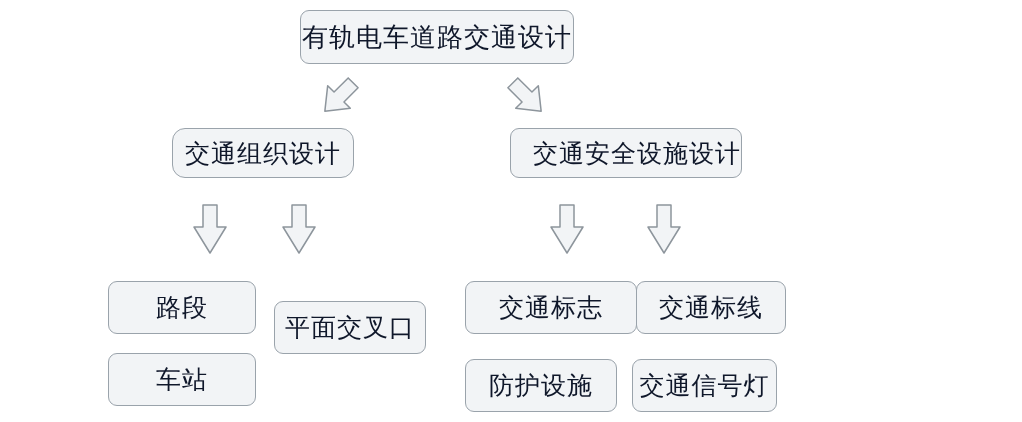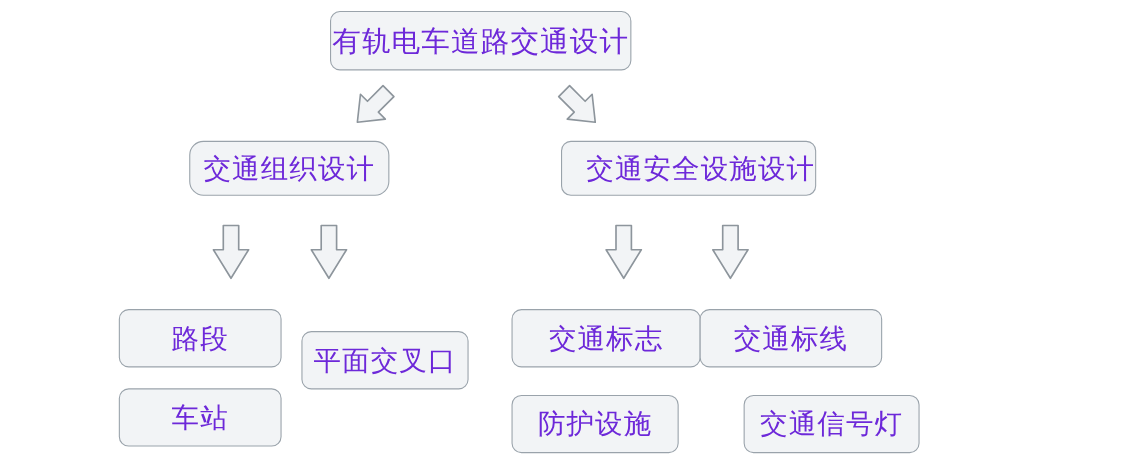--- a/index.html
+++ b/index.html
@@ -19,21 +19,21 @@
   }
   .node {
     position: absolute;
     box-sizing: border-box;
     background: #f2f4f6;
     border: 1.5px solid #9aa3ab;
     border-radius: 9px;
     display: flex;
     align-items: center;
     justify-content: center;
-    color: #6d28d9;
+    color: #0f172a;
     font-size: 25px;
     letter-spacing: 1px;
     white-space: nowrap;
     font-family: "DejaVu Sans", "Liberation Sans", sans-serif;
   }
   .node.root {
     font-size: 26px;
   }
   .arrow {
     position: absolute;
@@ -105,29 +105,29 @@
   </div>
 
   <div class="node" style="left:274px; top:281px; width:152px; height:53px;margin-top:20px;">
     <span>平面交叉口</span>
   </div>
 
   <div class="node" style="left:465px; top:281px; width:172px; height:53px;">
     <span>交通标志</span>
   </div>
 
-  <div class="node" style="left:636px; top:281px; width:166px; height:53px;">
+  <div class="node" style="left:636px; top:281px; width:150px; height:53px;">
     <span>交通标线</span>
   </div>
 
   <div class="node" style="left:108px; top:353px; width:148px; height:53px;">
     <span>车站</span>
   </div>
 
   <div class="node" style="left:465px; top:359px; width:152px; height:53px;">
     <span>防护设施</span>
   </div>
 
-  <div class="node" style="left:632px; top:359px; width:160px; height:53px;margin-left:44px;">
+  <div class="node" style="left:632px; top:359px; width:145px; height:53px;">
     <span>交通信号灯</span>
   </div>
 
 </div>
 
 </body></html>

